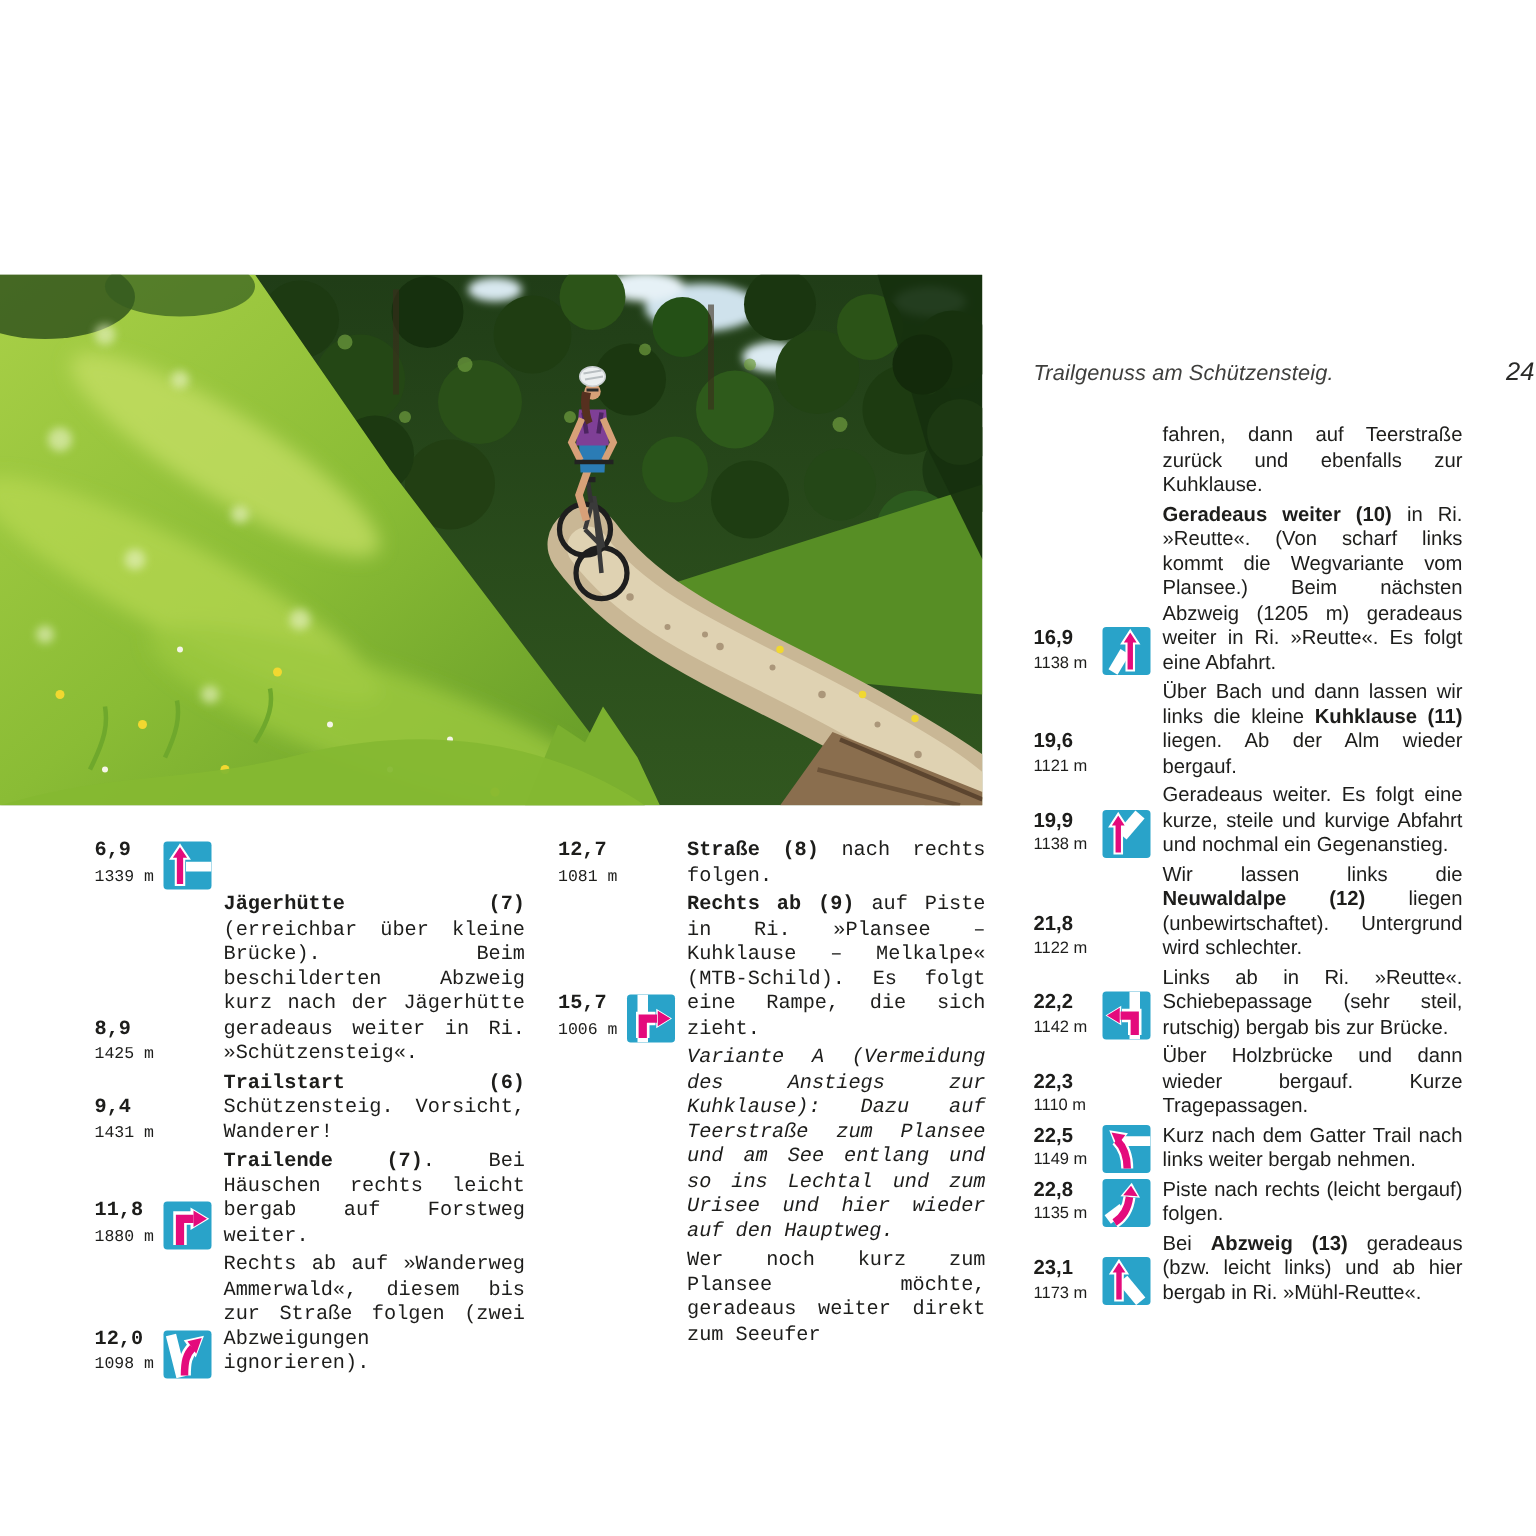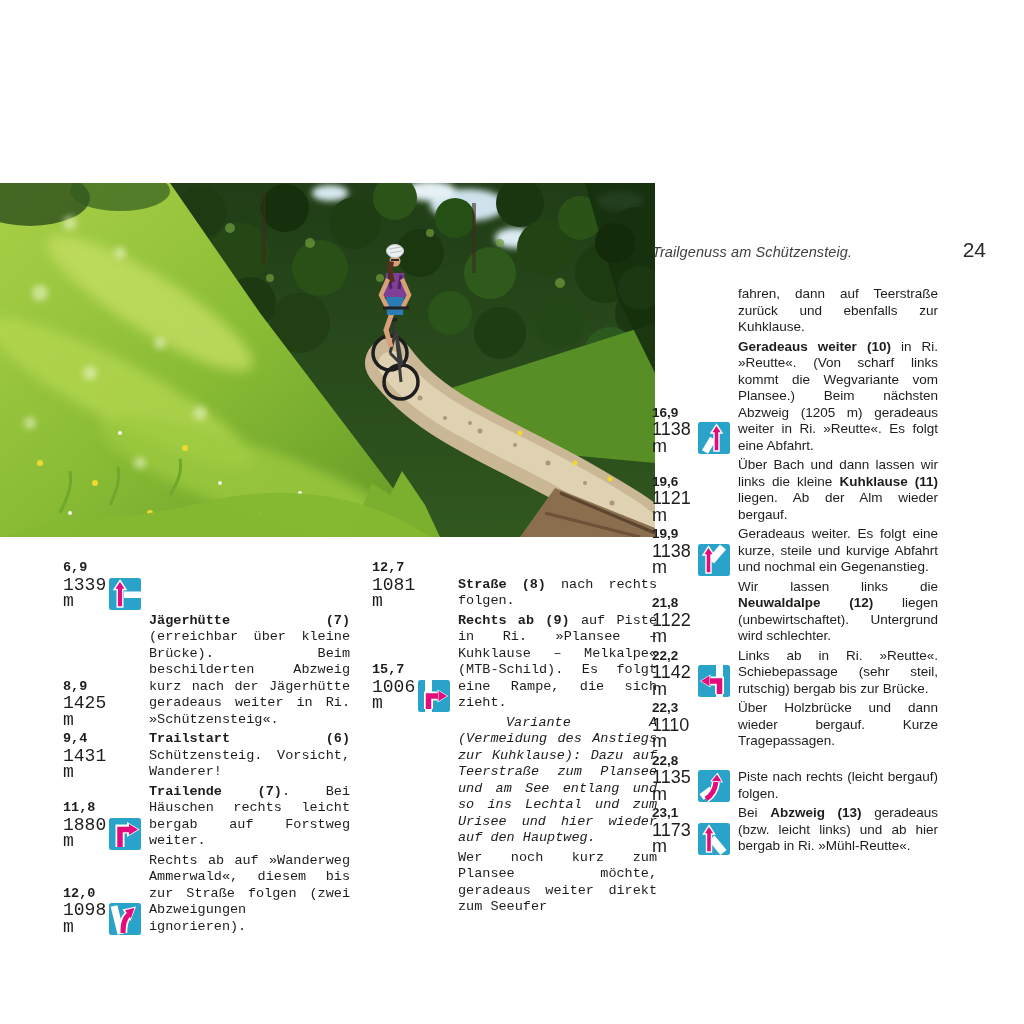--- a/index.html
+++ b/index.html
@@ -13,40 +13,40 @@
     font-family:"Liberation Sans","DejaVu Sans",sans-serif;
     color:var(--ink);
   }
   #page{position:relative;width:1024px;height:1024px;background:#fff;}
 
   
   #photo{position:absolute;left:0;top:183px;width:655px;height:354px;overflow:hidden;}
   #photo svg{display:block;width:100%;height:100%;}
 
   
-  #rightcol{position:absolute;left:652px;top:238px;width:334px;}
+  #rightcol{position:absolute;left:689px;top:238px;width:334px;}
   .pagehead{display:flex;justify-content:space-between;align-items:baseline;margin-bottom:24px;}
   .pagehead .ptitle{font-style:italic;font-size:14.5px;color:#3f3f3d;letter-spacing:.1px;}
-  .pagehead .pnum{font-size:21px;color:#2a2a28;}
+  .pagehead .pnum{font-size:17px;color:#2a2a28;font-style:italic;}
 
   
   .entries{width:286px;}
   #col1{position:absolute;left:63px;top:560px;width:287px;}
   #col2{position:absolute;left:372px;top:560px;width:285px;}
   #col1 .entries,#col2 .entries{width:100%;font-family:Liberation Mono, monospace;}
 
   .entry{display:flex;align-items:flex-end;margin-bottom:3px;}
   .kmcell{flex:none;width:46px;line-height:16.5px;}
   .kmcell .km{font-weight:bold;font-size:13.5px;}
-  .kmcell .elev{font-weight:normal;font-size:18px;}
+  .kmcell .elev{font-weight:normal;font-size:11px;}
   .iconcell{flex:none;width:40px;padding-top:1px;min-height:1px;}
   .iconcell svg{width:32px;height:32px;display:block;background:var(--blue);border-radius:2.5px;}
   .textcell{flex:1;font-size:13.5px;line-height:16.5px;text-align:justify;hyphens:auto;-webkit-hyphens:auto;}
   .textcell .b{font-weight:bold;}
-  .textcell .i{font-style:italic;margin-left:48px;}
+  .textcell .i{font-style:italic;}
 </style>
 </head>
 <body>
 
 <svg width="0" height="0" style="position:absolute" aria-hidden="true">
   <defs>
     <symbol id="i-straight-ahead-side-road-right">
       <rect x="15" y="13.5" width="17" height="6.5" fill="#fff"></rect>
       <polygon points="11,2.5 17,11.5 13.8,11.5 13.8,29 8.2,29 8.2,11.5 5,11.5" fill="var(--magenta)" stroke="#fff" stroke-width="1.4"></polygon>
     </symbol>
@@ -326,20 +326,32 @@
         <div class="entry">
     <div class="kmcell">
       <div class="km">22,3</div>
       <div class="elev">1110 m</div>
     </div>
     <div class="iconcell"></div>
     <div class="textcell"><span>Über Holzbrücke und dann wieder bergauf. Kurze Tragepassagen.</span></div>
   </div>
         <div class="entry">
     <div class="kmcell">
+      <div class="km">22,5</div>
+      <div class="elev">1149 m</div>
+    </div>
+    <div class="iconcell">
+            <svg viewBox="0 0 32 32">
+              <use href="#i-bear-left-side-road-right"></use>
+            </svg>
+          </div>
+    <div class="textcell"><span>Kurz nach dem Gatter Trail nach links weiter bergab nehmen.</span></div>
+  </div>
+        <div class="entry">
+    <div class="kmcell">
       <div class="km">22,8</div>
       <div class="elev">1135 m</div>
     </div>
     <div class="iconcell">
             <svg viewBox="0 0 32 32">
               <use href="#i-bear-right-merge-left"></use>
             </svg>
           </div>
     <div class="textcell"><span>Piste nach rechts (leicht bergauf) folgen.</span></div>
   </div>

